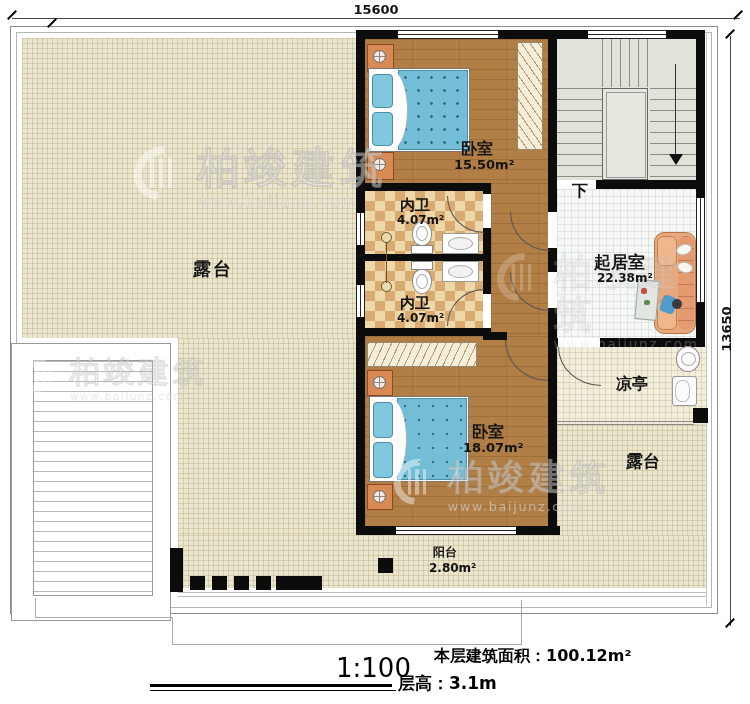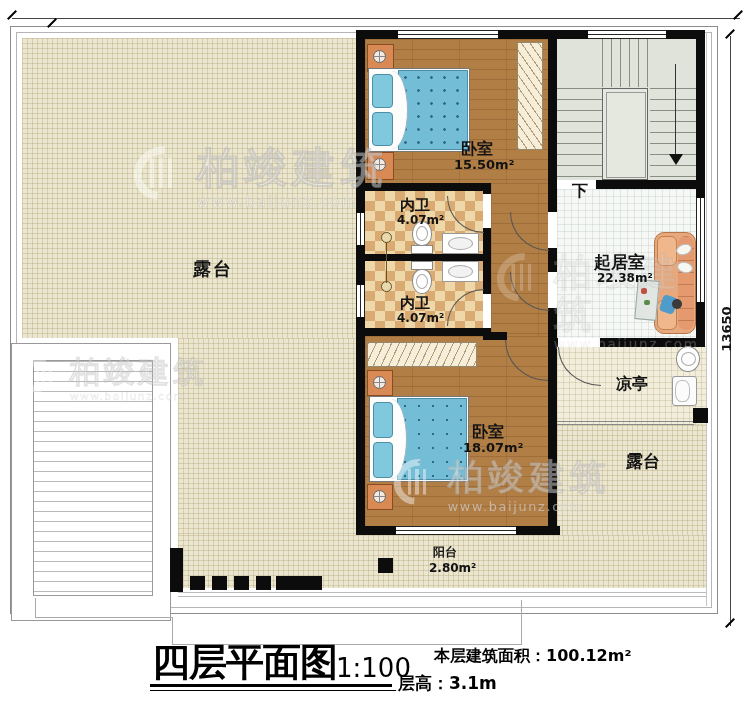--- a/index.html
+++ b/index.html
@@ -255,27 +255,27 @@
   <div class="label" style="left:472px;top:424px;font-size:16px;">卧室</div>
   <div class="label" style="left:463px;top:441px;font-size:13px;">18.07m²</div>
   <div class="label" style="left:616px;top:376px;font-size:16px;">凉亭</div>
   <div class="label" style="left:626px;top:453px;font-size:17px;">露台</div>
   <div class="label" style="left:433px;top:546px;font-size:12px;">阳台</div>
   <div class="label" style="left:429px;top:562px;font-size:12px;">2.80m²</div>
 
   <div class="dimline" style="left:12px;top:18px;width:728px;height:1px;"></div>
   <div class="tick" style="left:6px;top:14px;"></div>
   <div class="tick" style="left:732px;top:14px;"></div>
+  <div class="label" style="left:12px;top:3px;width:728px;text-align:center;font-size:13px;">15600</div>
   <div class="dimline" style="left:730px;top:36px;width:1px;height:590px;"></div>
   <div class="tick" style="left:724px;top:33px;"></div>
   <div class="tick" style="left:724px;top:622px;"></div>
   <div class="label" style="left:697px;top:322px;width:60px;height:14px;text-align:center;font-size:13px;transform:rotate(-90deg);">13650</div>
   <div class="tick" style="left:46px;top:22px;"></div>
 
-  <div class="ttl" style="left:152px;top:642px;font-size:38px;font-weight:bold;letter-spacing:-1px;line-height:1.1;">四层平面图</div>
   <div class="abs" style="left:150px;top:684px;width:242px;height:3px;background:#000;"></div>
   <div class="abs" style="left:150px;top:690px;width:246px;height:1px;background:#000;"></div>
   <div class="ttl" style="left:336px;top:653px;font-size:26px;font-weight:500;">1:100</div>
   <div class="ttl" style="left:398px;top:646px;font-size:16px;font-weight:600;margin-left:36px;">
     <span>本层建筑面积：</span><span>100.12m²</span>
   </div>
   <div class="ttl" style="left:398px;top:672px;font-size:17px;font-weight:600;">
     <span>层高：</span><span>3.1m</span>
   </div>
 

